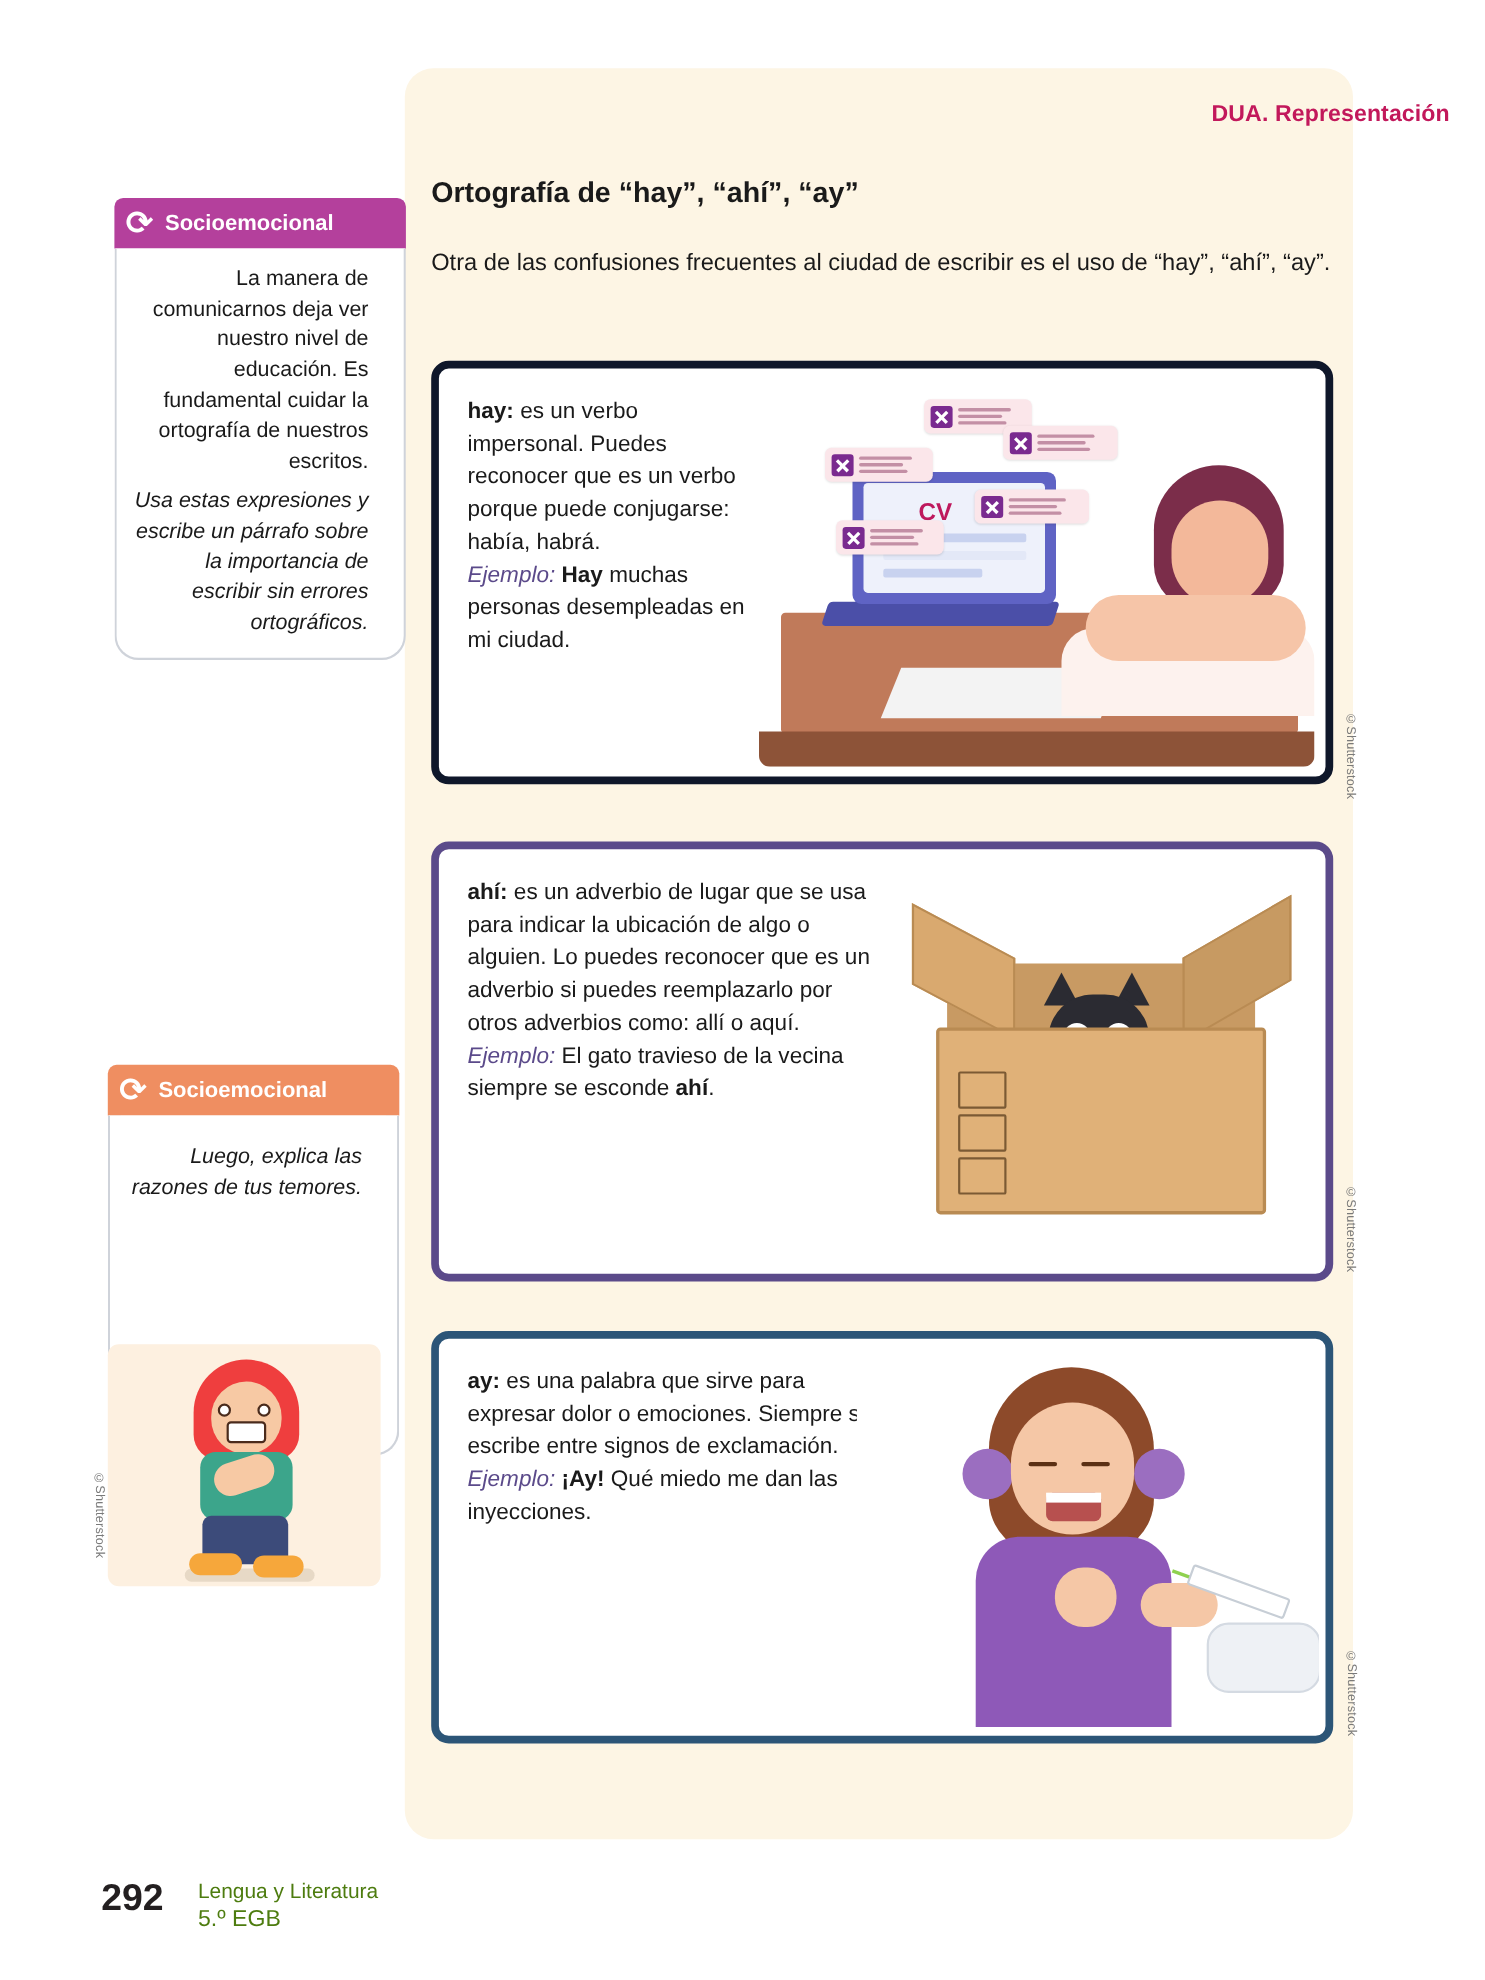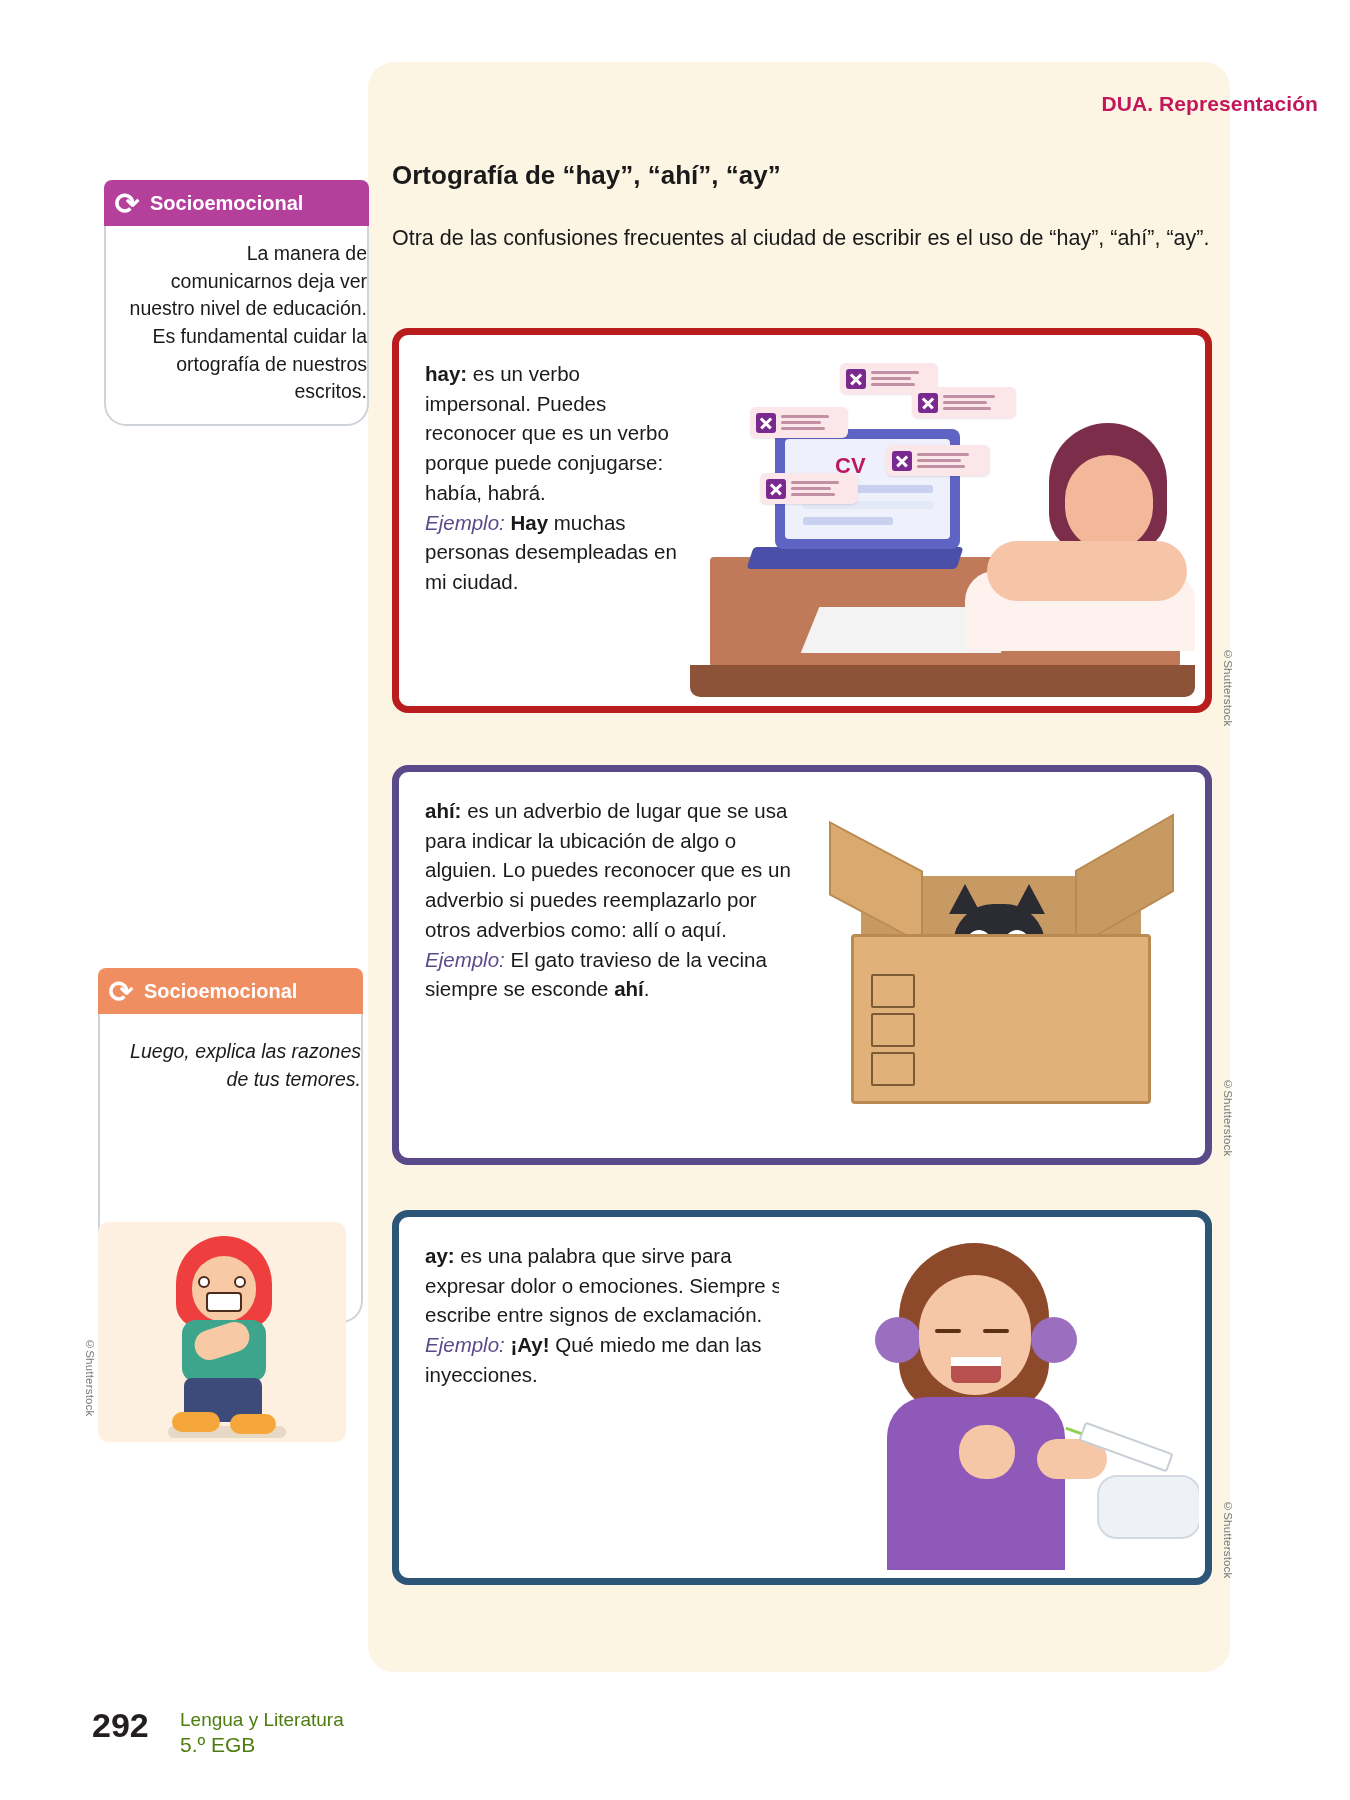--- a/index.html
+++ b/index.html
@@ -66,38 +66,38 @@
   .tab-socio{left:98px;top:968px;background:#ef8e61;}
 
   .side-box{
     position:absolute;
     width:265px;
     background:#ffffff;
     border:2px solid #cfd3da;
     border-top:none;
     border-radius:0 0 22px 22px;
     box-sizing:border-box;
-    padding:14px 0 18px 16px;
+    padding:14px 32px 18px 16px;
     text-align:right;
     font-size:19.5px;
     line-height:1.42;
     color:#1a1a1a;
   }
   .box-comunicacional{left:104px;top:226px;}
   .box-socio{left:98px;top:1014px;}
   .ital{font-style:italic;}
 
   
   .card{
     position:absolute;
     box-sizing:border-box;
     background:#ffffff;
     border-radius:16px;
   }
-  .card-hay{left:392px;top:328px;width:820px;height:385px;border:7px solid #b91c1c;}
+  .card-hay{left:392px;top:328px;width:820px;height:385px;border:7px solid #0f172a;}
   .card-ahi{left:392px;top:765px;width:820px;height:400px;border:7px solid #5b4a8a;}
   .card-ay{left:392px;top:1210px;width:820px;height:375px;border:7px solid #2c5577;}
 
   .card-text{
     position:absolute;
     left:26px;top:24px;
     font-size:20.5px;
     line-height:1.45;
     color:#1a1a1a;
   }
@@ -217,20 +217,21 @@
 
 <div class="section-title">Ortografía de “hay”, “ahí”, “ay”</div>
 <div class="intro">Otra de las confusiones frecuentes al ciudad de escribir es el uso de “hay”, “ahí”, “ay”.</div>
 
 <div class="side-tab tab-comunicacional">
   <span class="tab-ico">⟳</span>
   <span>Socioemocional</span>
 </div>
 <div class="side-box box-comunicacional">
   <div>La manera de comunicarnos deja ver nuestro nivel de educación. Es fundamental cuidar la ortografía de nuestros escritos.</div>
+  <div class="ital" style="margin-top:8px">Usa estas expresiones y escribe un párrafo sobre la importancia de escribir sin errores ortográficos.</div>
 </div>
 
 <div class="side-tab tab-socio">
   <span class="tab-ico">⟳</span>
   <span>Socioemocional</span>
 </div>
 <div class="side-box box-socio">
   <div class="ital" style="margin-top:10px">Luego, explica las razones de tus temores.</div>
   <div style="height:210px"></div>
 </div>

